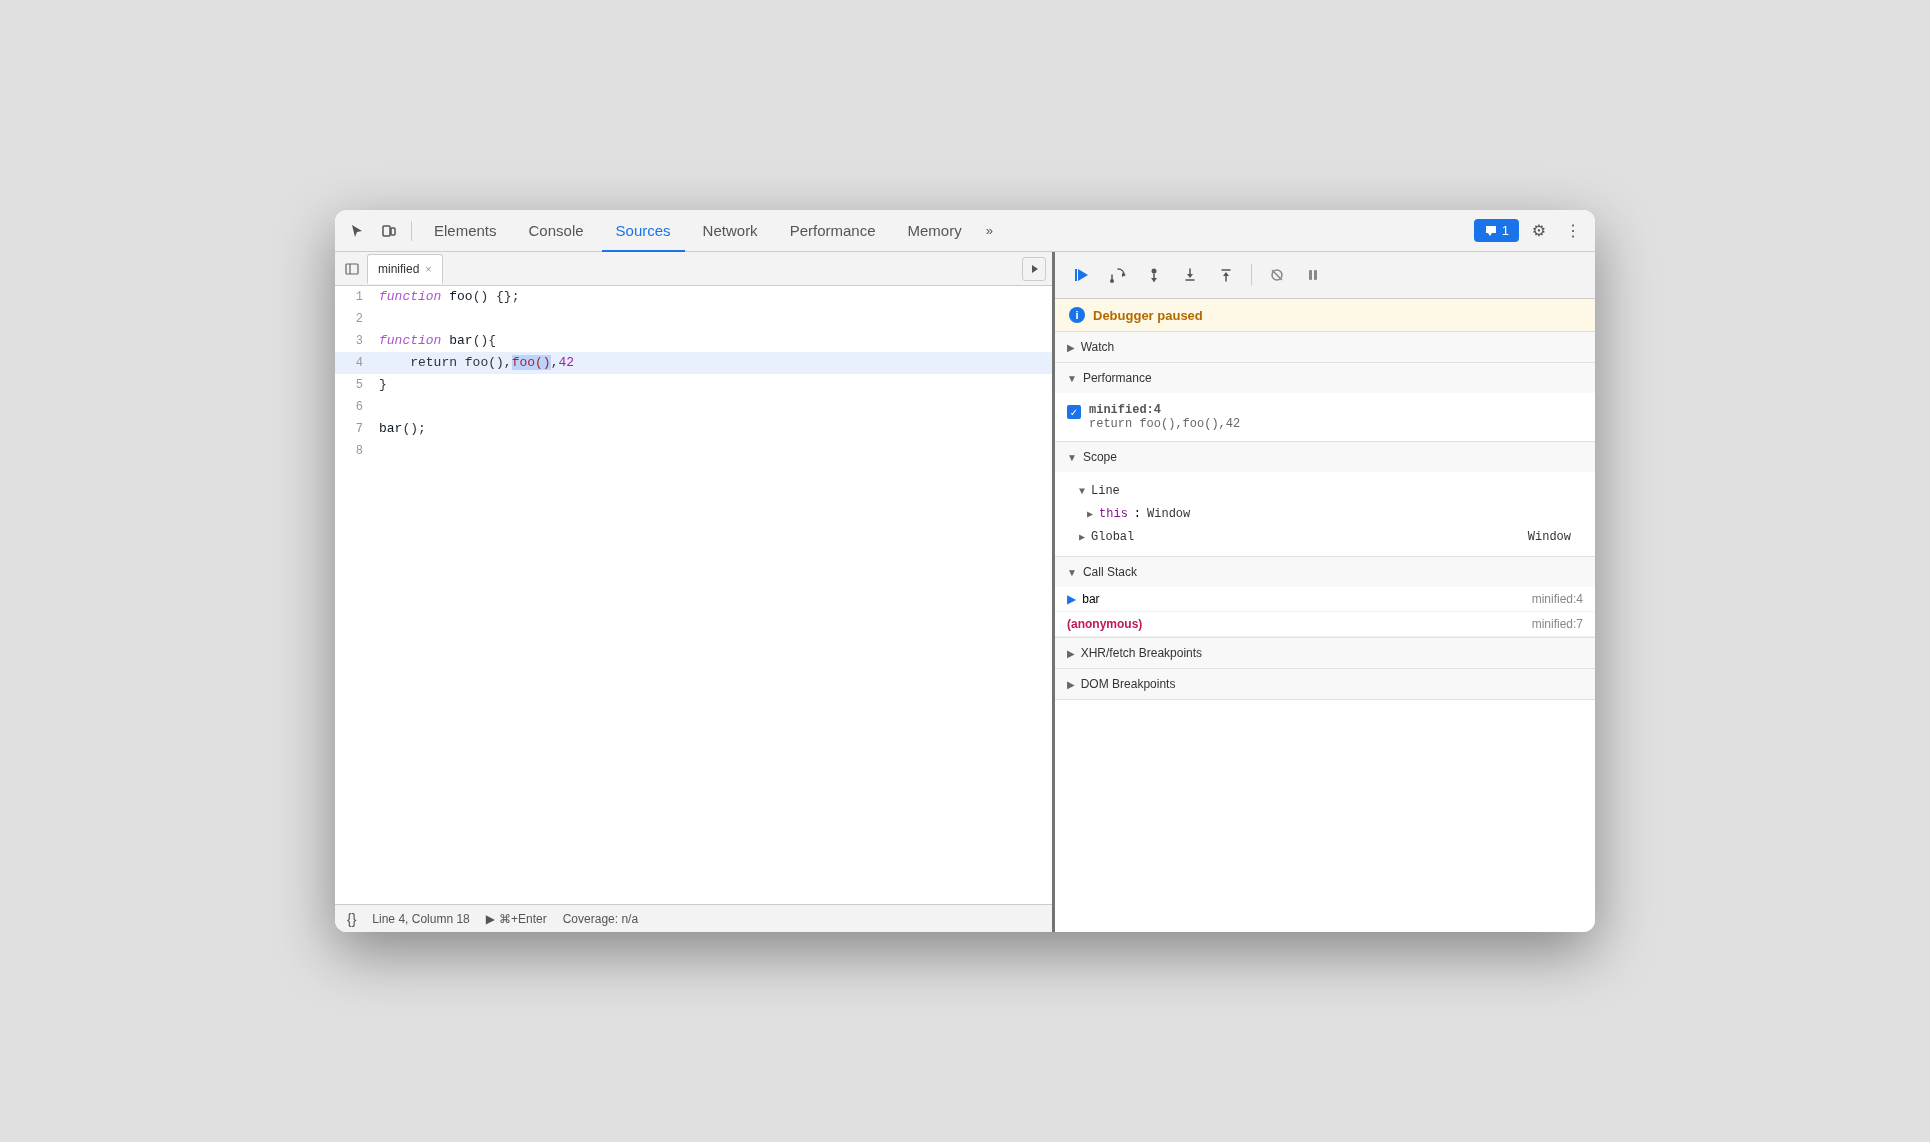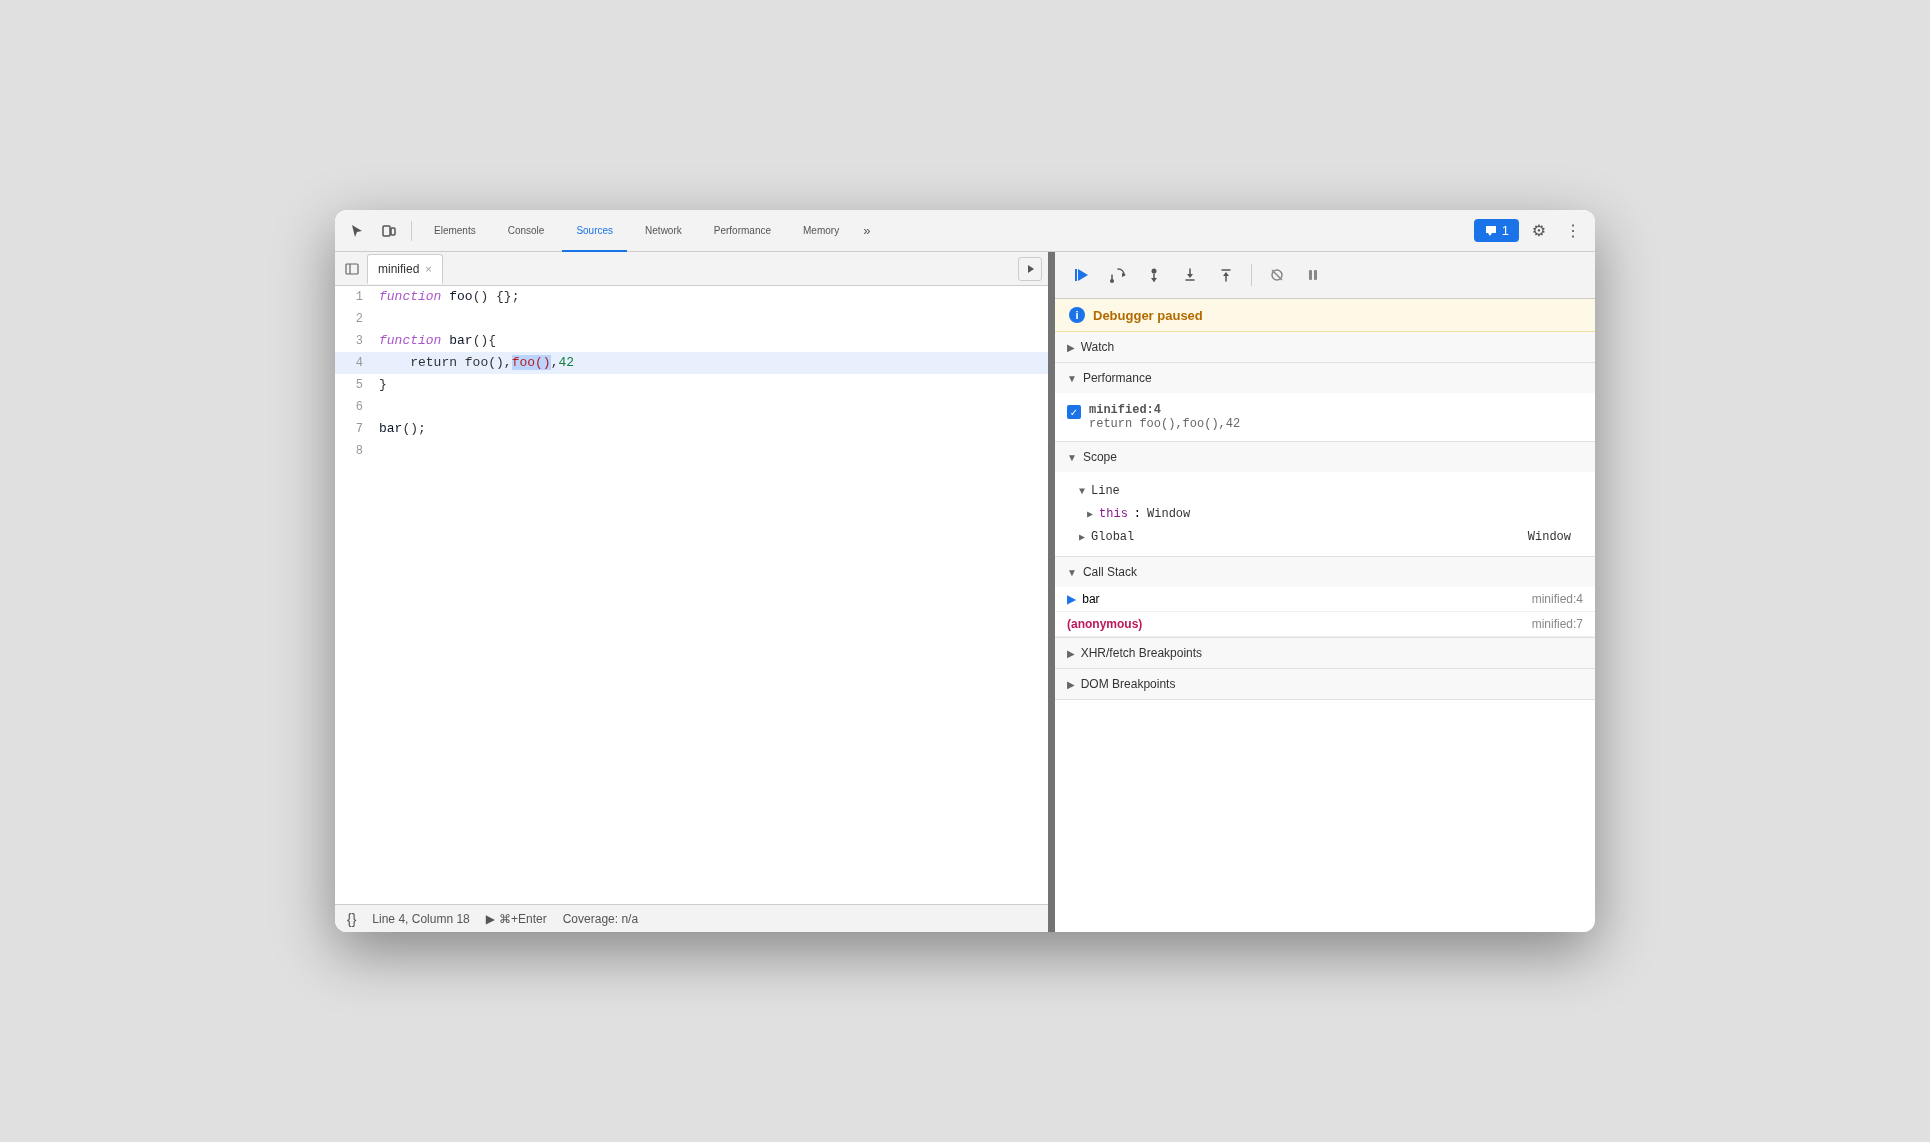--- a/index.html
+++ b/index.html
@@ -69,21 +69,21 @@
     .toolbar-sep {
       width: 1px; height: 20px;
       background: #ccc;
       margin: 0 4px;
     }
     .tab-item {
       padding: 0 14px;
       height: 42px;
       display: flex;
       align-items: center;
-      font-size: 10px;
+      font-size: 15px;
       color: #555;
       cursor: pointer;
       border-bottom: 2px solid transparent;
       margin-bottom: -1px;
     }
     .tab-item.active {
       color: #1a73e8;
       border-bottom: 2px solid #1a73e8;
     }
     .more-tabs {
@@ -110,21 +110,21 @@
     
     .main-content {
       display: flex;
       height: 680px;
     }
     
     .left-panel {
       width: 720px;
       display: flex;
       flex-direction: column;
-      border-right: 7px solid #737373;
+      border-right: 3px solid #737373;
     }
     .file-tab-bar {
       display: flex;
       align-items: center;
       background: #f3f3f3;
       border-bottom: 1px solid #ccc;
       height: 34px;
       padding: 0 6px;
       gap: 4px;
     }
@@ -183,21 +183,21 @@
     }
     .line-content {
       flex: 1;
       padding-left: 4px;
       white-space: pre;
       color: #333;
     }
     
     .kw { color: #aa55cc; font-style: italic; }
     .fn-name { color: #0f172a; }
-    .num { color: #15803d; }
+    .num { color: #a21caf; }
     .selected-text {
       background: #bad4fd;
       color: #b91c1c;
     }
     
     .status-bar {
       height: 28px;
       background: #f3f3f3;
       border-top: 1px solid #ccc;
       display: flex;

